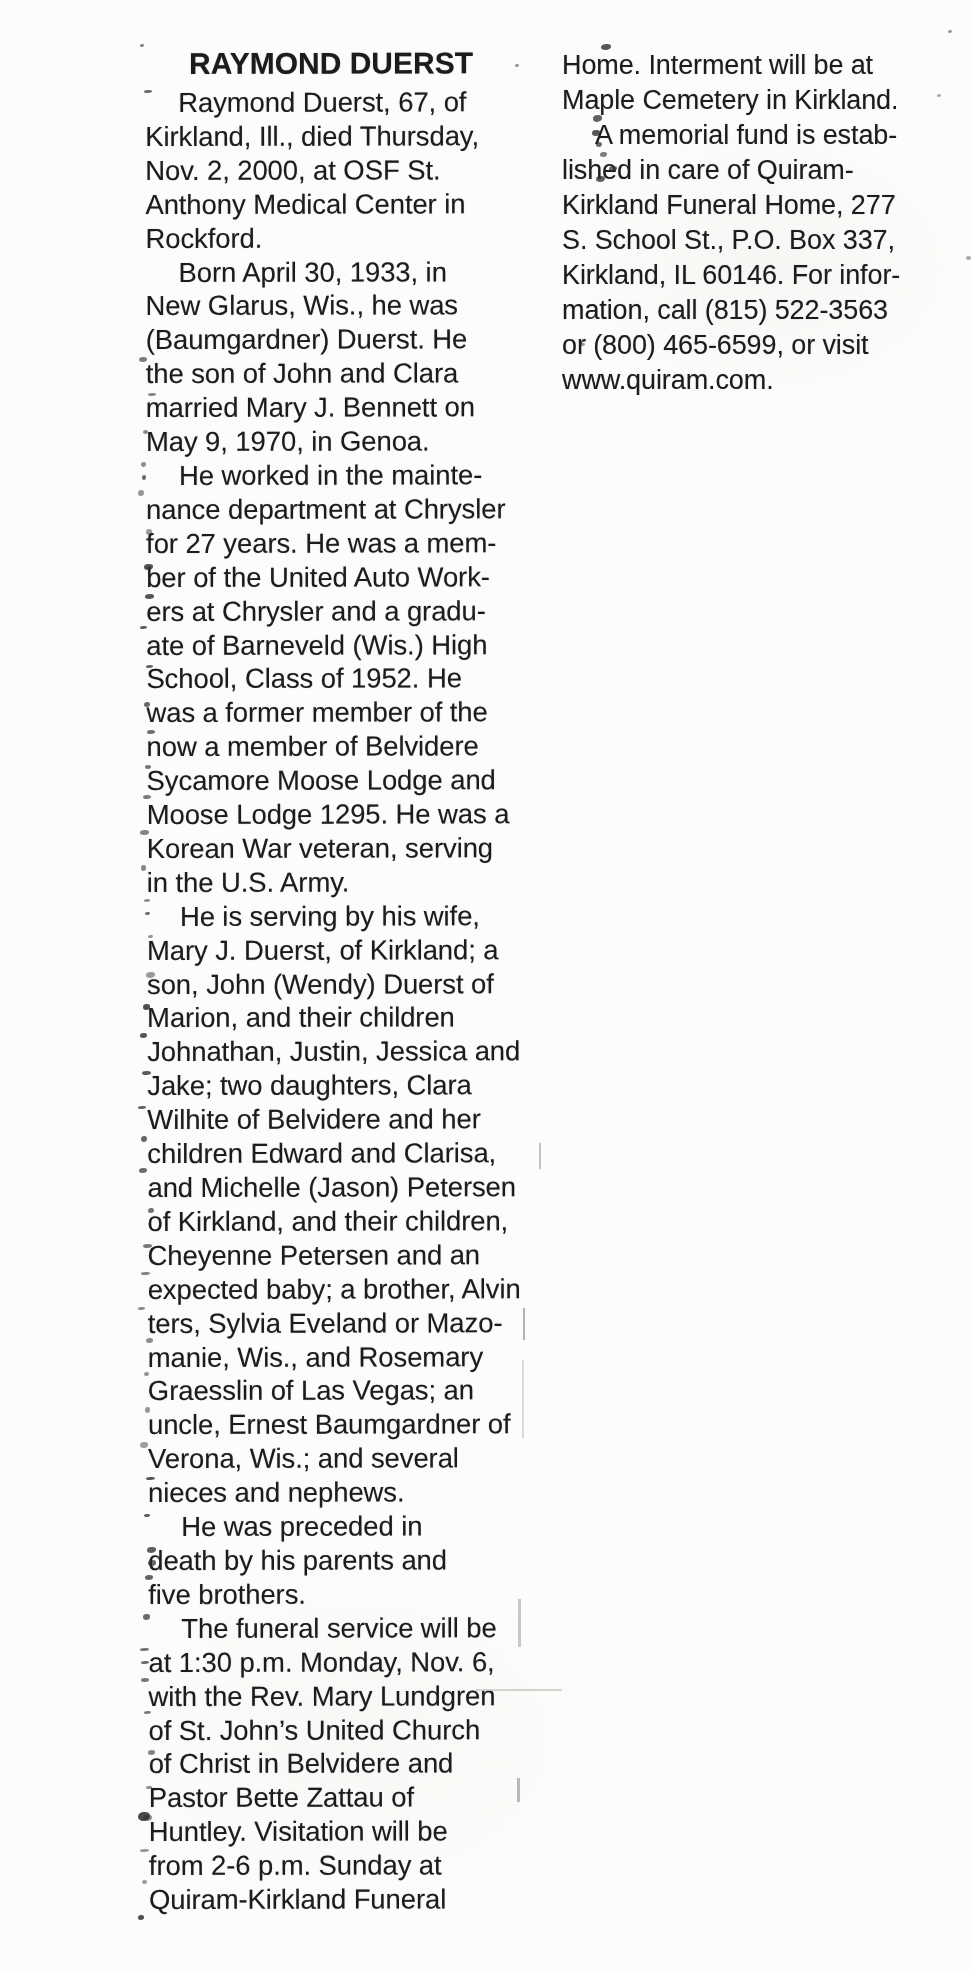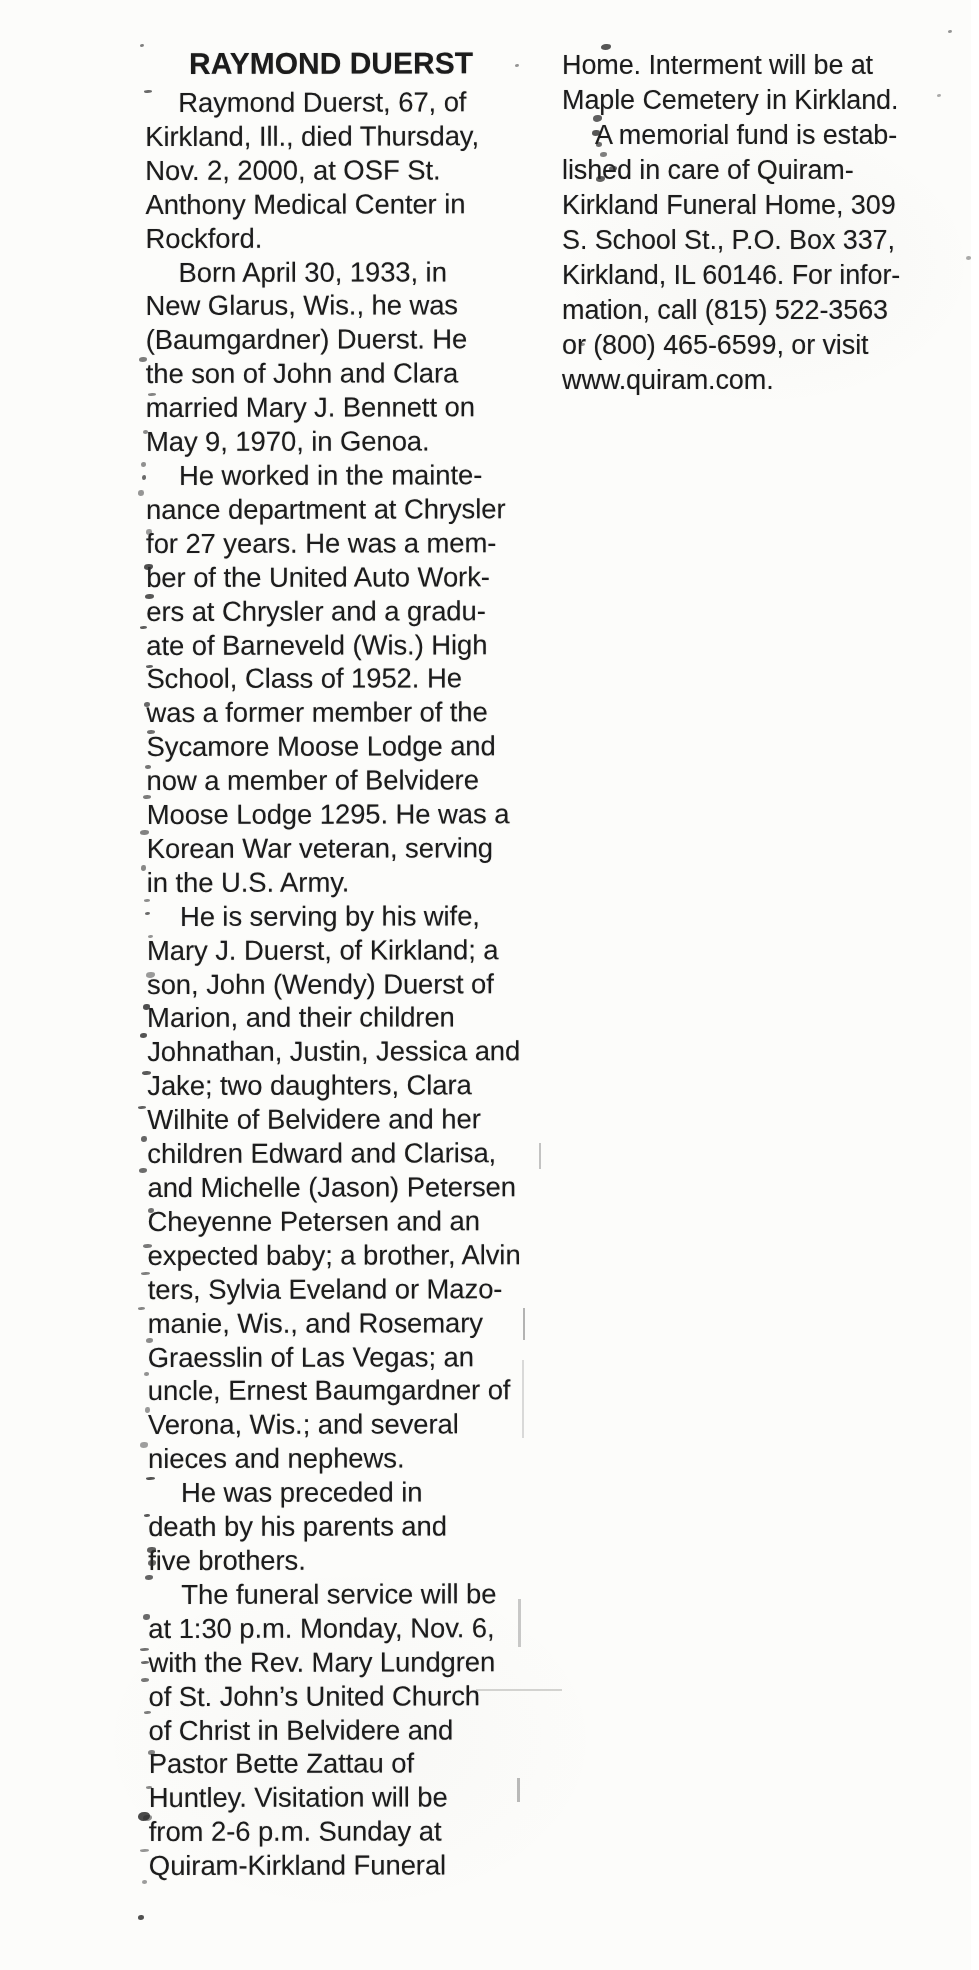--- a/index.html
+++ b/index.html
@@ -69,36 +69,37 @@
         </div>
         <div class="para">
           <div class="line first">He worked in the mainte-</div>
           <div class="line">nance department at Chrysler</div>
           <div class="line">for 27 years. He was a mem-</div>
           <div class="line">ber of the United Auto Work-</div>
           <div class="line">ers at Chrysler and a gradu-</div>
           <div class="line">ate of Barneveld (Wis.) High</div>
           <div class="line">School, Class of 1952. He</div>
           <div class="line">was a former member of the</div>
+          <div class="line">now a member of Belvidere</div>
           <div class="line">Sycamore Moose Lodge and</div>
-          <div class="line">now a member of Belvidere</div>
           <div class="line">Moose Lodge 1295. He was a</div>
           <div class="line">Korean War veteran, serving</div>
           <div class="line">in the U.S. Army.</div>
         </div>
         <div class="para">
           <div class="line first">He is serving by his wife,</div>
           <div class="line">Mary J. Duerst, of Kirkland; a</div>
           <div class="line">son, John (Wendy) Duerst of</div>
           <div class="line">Marion, and their children</div>
           <div class="line">Johnathan, Justin, Jessica and</div>
           <div class="line">Jake; two daughters, Clara</div>
           <div class="line">Wilhite of Belvidere and her</div>
           <div class="line">children Edward and Clarisa,</div>
           <div class="line">and Michelle (Jason) Petersen</div>
+          <div class="line">of Kirkland, and their children,</div>
           <div class="line">Cheyenne Petersen and an</div>
           <div class="line">expected baby; a brother, Alvin</div>
           <div class="line">ters, Sylvia Eveland or Mazo-</div>
           <div class="line">manie, Wis., and Rosemary</div>
           <div class="line">Graesslin of Las Vegas; an</div>
           <div class="line">uncle, Ernest Baumgardner of</div>
           <div class="line">Verona, Wis.; and several</div>
           <div class="line">nieces and nephews.</div>
         </div>
         <div class="para">
@@ -122,21 +123,21 @@
 
   <div class="col right">
     <div>
         <div class="para">
           <div class="line">Home. Interment will be at</div>
           <div class="line">Maple Cemetery in Kirkland.</div>
         </div>
         <div class="para">
           <div class="line first">A memorial fund is estab-</div>
           <div class="line">lished in care of Quiram-</div>
-          <div class="line">Kirkland Funeral Home, 309</div>
+          <div class="line">Kirkland Funeral Home, 277</div>
           <div class="line">S. School St., P.O. Box 337,</div>
           <div class="line">Kirkland, IL 60146. For infor-</div>
           <div class="line">mation, call (815) 522-3563</div>
           <div class="line">or (800) 465-6599, or visit</div>
           <div class="line">www.quiram.com.</div>
         </div>
       </div>
   </div>
 
   <div id="artifacts">

